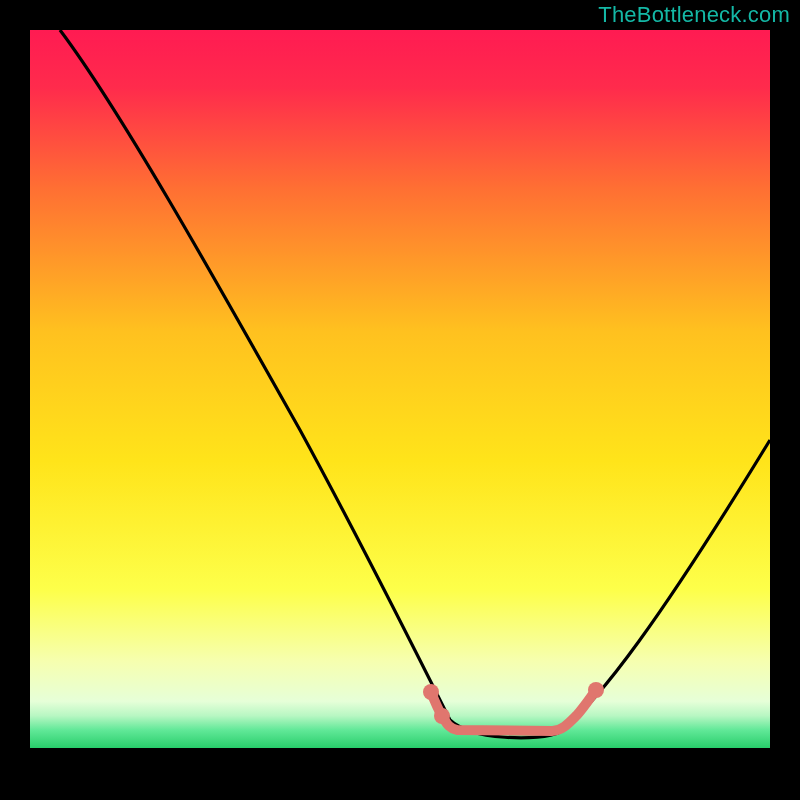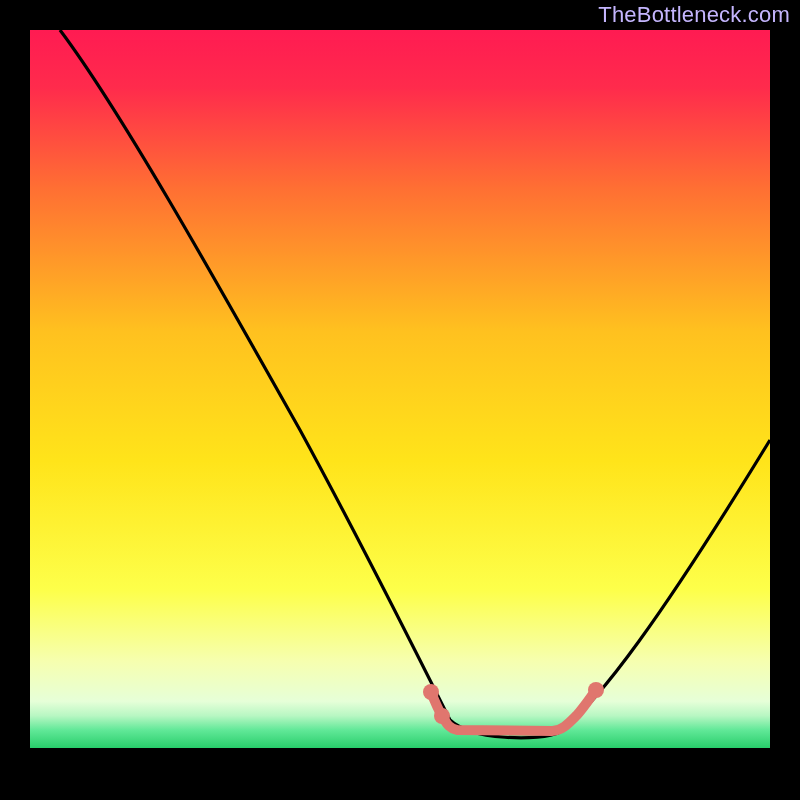--- a/index.html
+++ b/index.html
@@ -15,21 +15,21 @@
     width: 800px;
     height: 800px;
     background: #000;
   }
   .watermark {
     position: absolute;
     top: 2px;
     right: 10px;
     font-family: Arial, Helvetica, sans-serif;
     font-size: 22px;
-    color: #c4b5fd;
+    color: #14b8a6;
     letter-spacing: 0.2px;
     z-index: 5;
   }
   svg.plot {
     position: absolute;
     left: 0;
     top: 0;
   }
 </style>
 </head>

